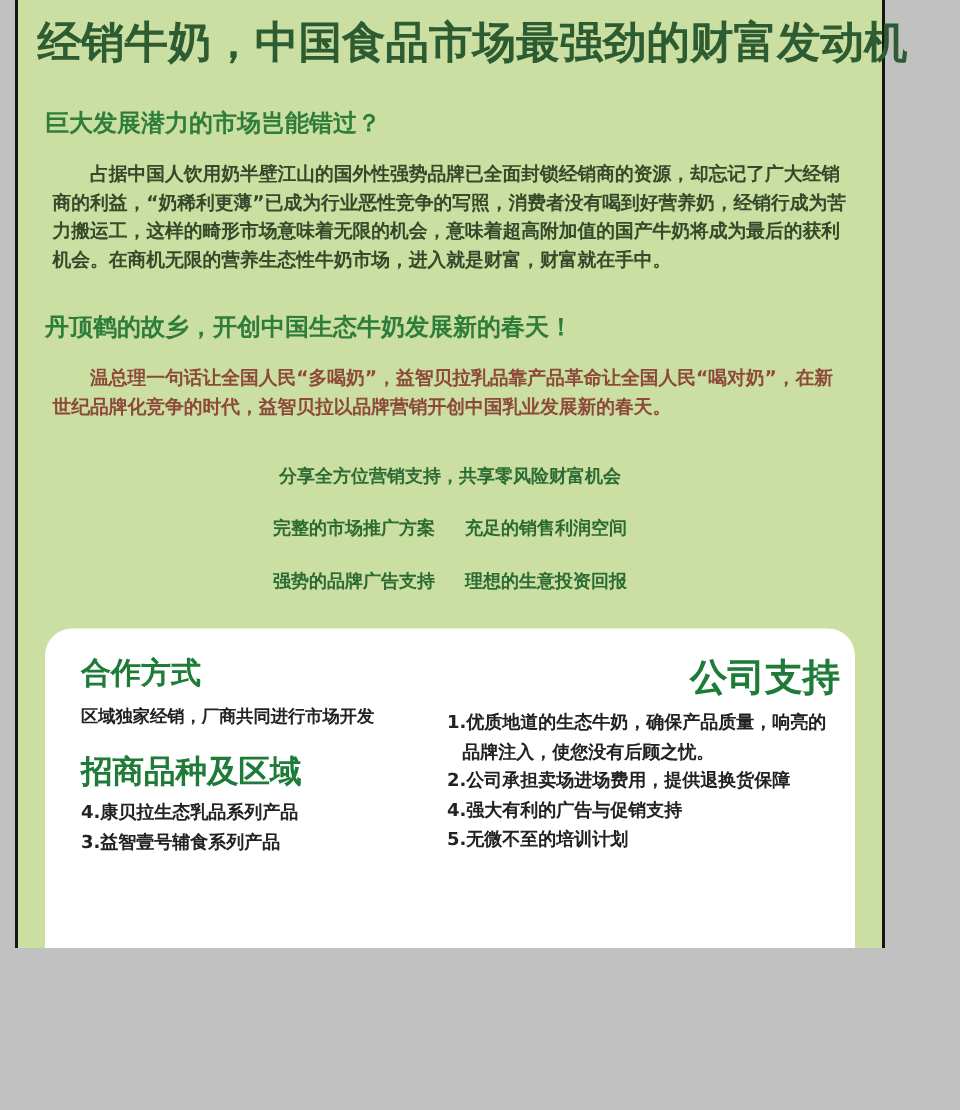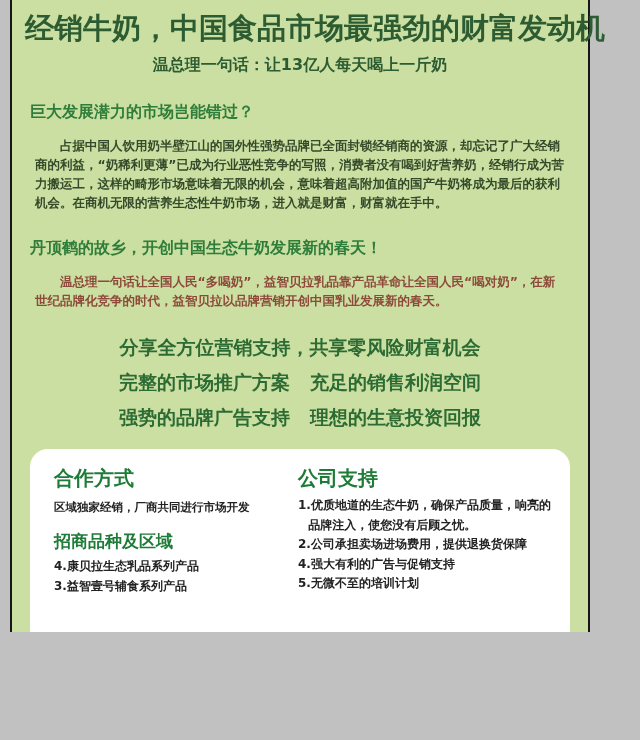--- a/index.html
+++ b/index.html
@@ -31,57 +31,56 @@
     font-size:16px;font-weight:bold;color:#2e7d3a;
     margin:0 0 5px 8px;
   }
   .section-body{
     font-size:12.5px;font-weight:bold;color:#344a2a;
     line-height:19px;text-indent:2em;margin:13px;
   }
   .section-body.red{color:#8d4a3a;}
   .promo{
     margin-top:20px;text-align:center;
-    font-size:19px;font-weight:bold;color:#2c6b33;line-height:35px;
+    font-size:12px;font-weight:bold;color:#2c6b33;line-height:35px;
   }
   .promo .half{display:inline-block;margin:0 10px;}
   .box{
     margin:14px 18px 0 18px;
     background:#ffffff;border-radius:18px;
     box-sizing:border-box;height:282px;
     padding:10px 10px 12px 24px;
     display:flex;
   }
   .col-left{width:244px;flex:none;}
   .col-right{flex:1;}
   .box-heading{
     font-weight:bold;color:#1e7b38;margin:0;
   }
   .h-coop{font-size:20px;margin-top:6px;}
-  .h-products{font-size:17px;margin-top:15px;}
-  .h-support{font-size:20px;margin-top:6px;}
+  .h-products{font-size:21px;margin-top:15px;}
+  .h-support{font-size:25px;margin-top:6px;text-align:right;}
   .box-text{
     font-size:11.5px;font-weight:bold;color:#222222;
     line-height:16px;margin:7px 0 0 0;
   }
   .box-list{margin:4px 0 0 0;padding:0;list-style:none;}
   .box-list li{
     font-size:12px;font-weight:bold;color:#222222;
     line-height:19.5px;
     padding-left:0.85em;text-indent:-0.85em;
   }
 </style>
 </head>
 <body>
 
 <div class="page">
   <div class="content">
 
     <div class="main-title">经销牛奶，中国食品市场最强劲的财富发动机</div>
-    <div class="sub-title">温总理一句话：让13亿人每天喝上一斤奶</div>
 
     <div class="sections">
       <div class="section">
         <div class="section-heading">巨大发展潜力的市场岂能错过？</div>
         <p class="section-body">占据中国人饮用奶半壁江山的国外性强势品牌已全面封锁经销商的资源，却忘记了广大经销商的利益，“奶稀利更薄”已成为行业恶性竞争的写照，消费者没有喝到好营养奶，经销行成为苦力搬运工，这样的畸形市场意味着无限的机会，意味着超高附加值的国产牛奶将成为最后的获利机会。在商机无限的营养生态性牛奶市场，进入就是财富，财富就在手中。</p>
       </div>
       <div class="section">
         <div class="section-heading">丹顶鹤的故乡，开创中国生态牛奶发展新的春天！</div>
         <p class="section-body red">温总理一句话让全国人民“多喝奶”，益智贝拉乳品靠产品革命让全国人民“喝对奶”，在新世纪品牌化竞争的时代，益智贝拉以品牌营销开创中国乳业发展新的春天。</p>
       </div>

